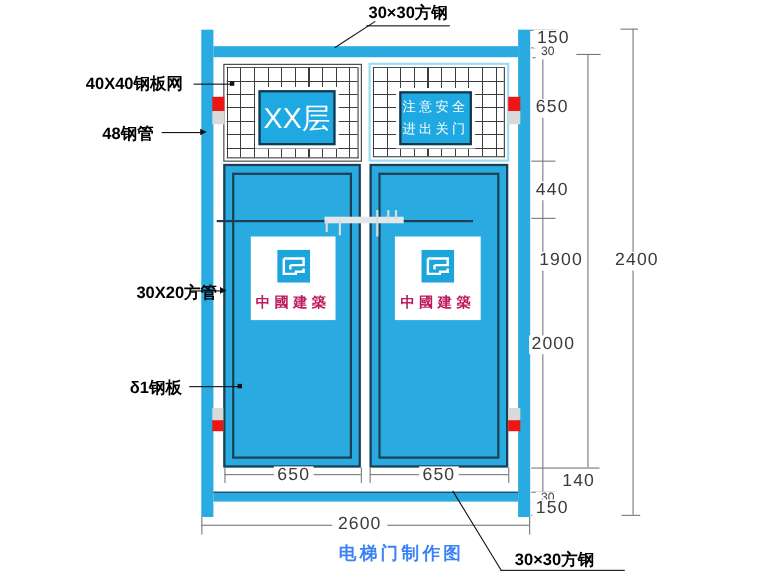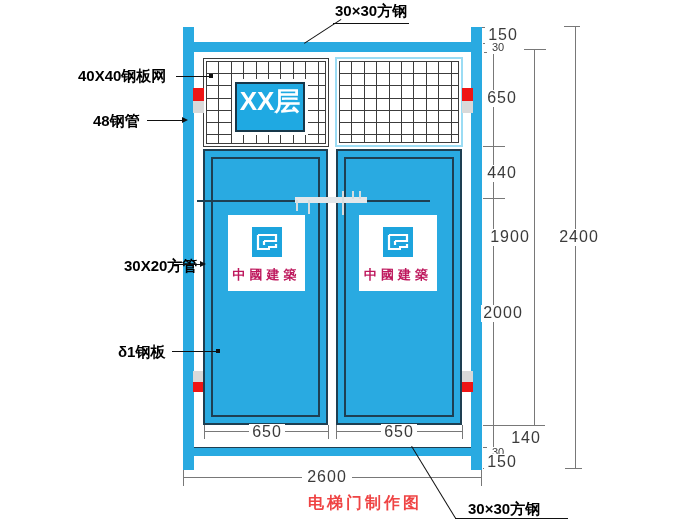--- a/index.html
+++ b/index.html
@@ -11,41 +11,41 @@
   .doorpanel{background:#29aae1;border:2px solid #1e3f52;box-sizing:border-box;}
   .keyline{position:absolute;left:6px;top:6px;right:6px;bottom:6px;border:2px solid #1e3f52;}
   .meshbox{background:#fff;border:1px solid #3c3c3c;box-sizing:border-box;}
   .meshbox.cyan{border:2px solid #9bdcf4;}
   .grid{position:absolute;left:2px;top:2px;right:2px;bottom:2px;
         border-right:1px solid #3c3c3c;border-bottom:1px solid #3c3c3c;
         background-image:
           repeating-linear-gradient(to right,#3c3c3c 0,#3c3c3c 1px,transparent 1px,transparent 12.4px),
           repeating-linear-gradient(to bottom,#3c3c3c 0,#3c3c3c 1px,transparent 1px,transparent 12.2px);}
   .sign{background:#1fa9e2;border:2px solid #16374a;box-shadow:0 0 0 3px #fff;box-sizing:border-box;
-        color:#fff;display:flex;flex-direction:column;align-items:center;justify-content:flex-start;
-        font-weight:bold;text-align:center;}
+        color:#fff;display:flex;flex-direction:column;align-items:center;justify-content:center;
+        font-weight:normal;text-align:center;}
   .placard{background:#fff;display:flex;flex-direction:column;align-items:center;box-sizing:border-box;}
   .company{color:#be185d;font-weight:bold;font-size:13px;letter-spacing:4px;white-space:nowrap;}
   .marker-red{background:#ee1515;}
   .marker-gray{background:#d9d9d9;}
   .dimv{width:1px;background:#787878;}
   .dimh{height:1px;background:#787878;}
   .tick{background:#787878;}
   .dimtxt{font-size:16px;color:#3b3b3b;background:#fff;text-align:center;line-height:1.05;
           letter-spacing:1px;z-index:6;}
   .dimtxt.sm{font-size:11px;letter-spacing:0;}
   .cjk{font-weight:bold;font-size:15px;color:#000;white-space:nowrap;z-index:7;}
   .leader{height:1px;background:#111;z-index:7;}
   .dot{width:4px;height:4px;background:#111;z-index:8;}
   .arrow-r{width:0;height:0;border-top:3px solid transparent;border-bottom:3px solid transparent;
            border-left:6px solid #111;z-index:8;}
   .diag{height:1px;background:#111;transform-origin:0 0;z-index:7;}
   .latchbar{background:#e2e7ea;z-index:5;}
   .latchtick{width:2px;background:#d6dde0;z-index:5;}
-  .title{font-weight:bold;font-size:16px;color:#ef4444;letter-spacing:3px;white-space:nowrap;}
+  .title{font-weight:bold;font-size:16px;color:#3b82f6;letter-spacing:3px;white-space:nowrap;}
 </style>
 </head>
 <body>
 
 <div class="canvas">
 
   <div class="abs post" style="left:183px;top:27px;width:11px;height:443px;"></div>
   <div class="abs post" style="left:471px;top:27px;width:11px;height:443px;"></div>
   <div class="abs blue" style="left:194px;top:42px;width:277px;height:10px;"></div>
   <div class="abs blue" style="left:194px;top:447px;width:277px;height:9px;border-top:1px solid #1e3f52;box-sizing:border-box;"></div>
@@ -59,20 +59,24 @@
 
   <div class="abs doorpanel" style="left:203px;top:149px;width:125px;height:276px;">
     <div class="keyline"></div>
   </div>
   <div class="abs doorpanel" style="left:336px;top:149px;width:126px;height:276px;">
     <div class="keyline"></div>
   </div>
 
   <div class="abs sign" style="left:235px;top:82px;width:70px;height:50px;font-size:26px;">
     <span>XX层</span>
+  </div>
+  <div class="abs sign" style="left:363px;top:83px;width:66px;height:49px;font-size:12px;letter-spacing:3px;line-height:1.6;">
+    <span>注意安全</span>
+    <span>进出关门</span>
   </div>
 
   <div class="abs placard" style="left:228px;top:215px;width:77px;height:76px;padding-top:12px;">
     <svg width="30" height="30" viewBox="0 0 30 30">
       <rect width="30" height="30" fill="#1ca4dd"></rect>
       <g stroke="#fff" stroke-width="2.2" fill="none">
         <path d="M6 8 h18 v6 h-12"></path>
         <path d="M6 8 v14 h12"></path>
         <path d="M16 20 h8 v-3"></path>
         <path d="M12 14 v4"></path>

